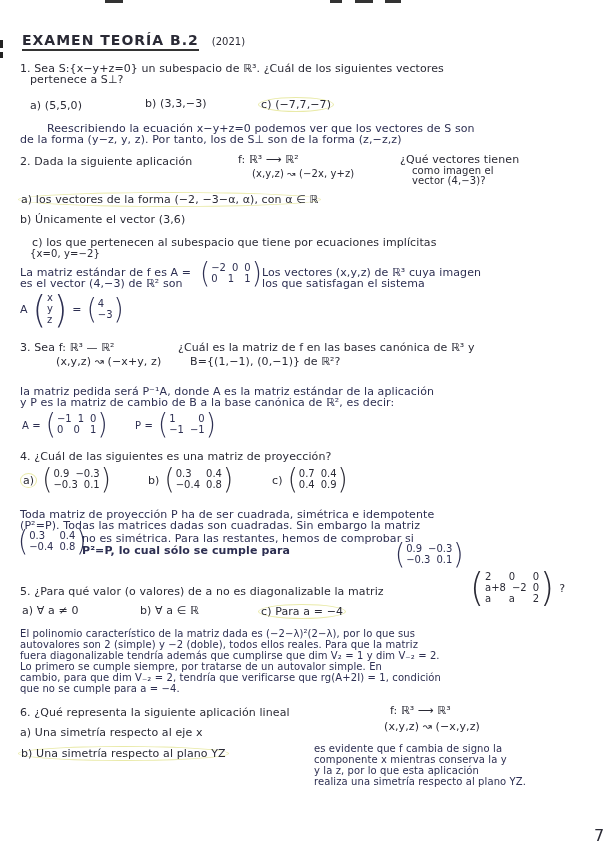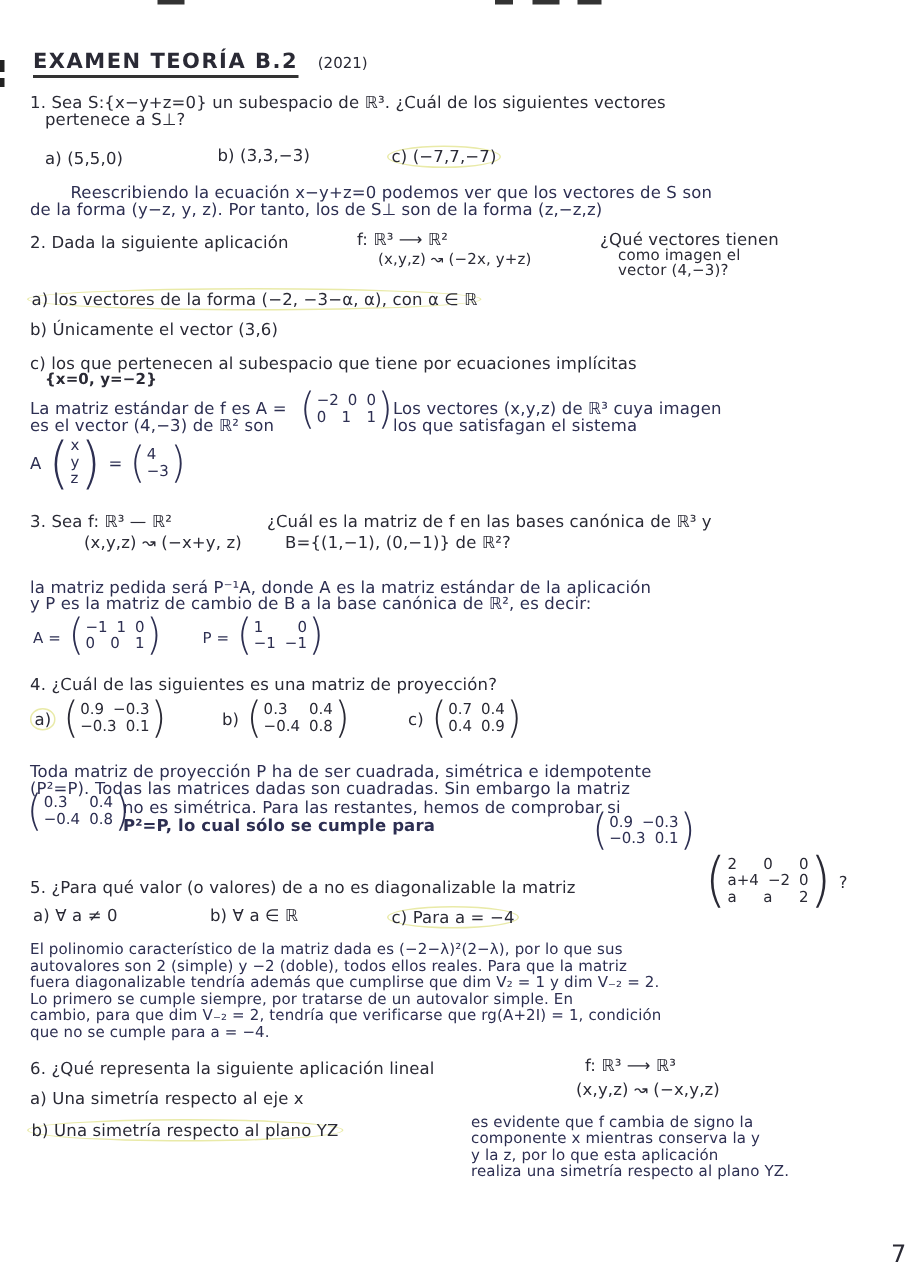--- a/index.html
+++ b/index.html
@@ -59,22 +59,22 @@
   <div class="abs hand ink-blue" style="left:20px;top:133px;">de la forma (y−z, y, z). Por tanto, los de S⊥ son de la forma (z,−z,z)</div>
 
   <div class="abs hand" style="left:20px;top:155px;">2. Dada la siguiente aplicación</div>
   <div class="abs hand" style="left:238px;top:153px;">f: ℝ³ ⟶ ℝ²</div>
   <div class="abs hand small" style="left:252px;top:168px;">(x,y,z) ↝ (−2x, y+z)</div>
   <div class="abs hand" style="left:400px;top:153px;">¿Qué vectores tienen</div>
   <div class="abs hand small" style="left:412px;top:165px;">como imagen el</div>
   <div class="abs hand small" style="left:412px;top:175px;">vector (4,−3)?</div>
   <div class="abs hand circled" style="left:18px;top:192px;">a) los vectores de la forma (−2, −3−α, α), con α ∈ ℝ</div>
   <div class="abs hand" style="left:20px;top:213px;">b) Únicamente el vector (3,6)</div>
-  <div class="abs hand" style="left:20px;top:236px;">c) los que pertenecen al subespacio que tiene por ecuaciones implícitas</div>
-  <div class="abs hand small" style="left:30px;top:248px;font-weight:bold;">{x=0, y=−2}</div>
+  <div class="abs hand" style="left:32px;top:236px;">c) los que pertenecen al subespacio que tiene por ecuaciones implícitas</div>
+  <div class="abs hand small" style="left:30px;top:248px;">{x=0, y=−2}</div>
 
   <div class="abs hand ink-blue" style="left:20px;top:266px;">La matriz estándar de f es A =</div>
   <div class="abs hand ink-blue" style="left:20px;top:277px;">es el vector (4,−3) de ℝ² son</div>
   <div class="abs ink-blue" style="left:200px;top:262px;">
     <span class="mat">
       <span class="br">(</span>
       <span class="rows">
         <span class="row">
             <span>−2</span>
             <span>0</span>
@@ -261,21 +261,21 @@
   <div class="abs" style="left:470px;top:571px;">
     <span class="mat">
       <span class="br" style="font-size:36px;">(</span>
       <span class="rows">
         <span class="row">
             <span>2</span>
             <span>0</span>
             <span>0</span>
           </span>
         <span class="row">
-            <span>a+4</span>
+            <span>a+8</span>
             <span>−2</span>
             <span>0</span>
           </span>
         <span class="row">
             <span>a</span>
             <span>a</span>
             <span>2</span>
           </span>
       </span>
       <span class="br" style="font-size:36px;">)</span>

